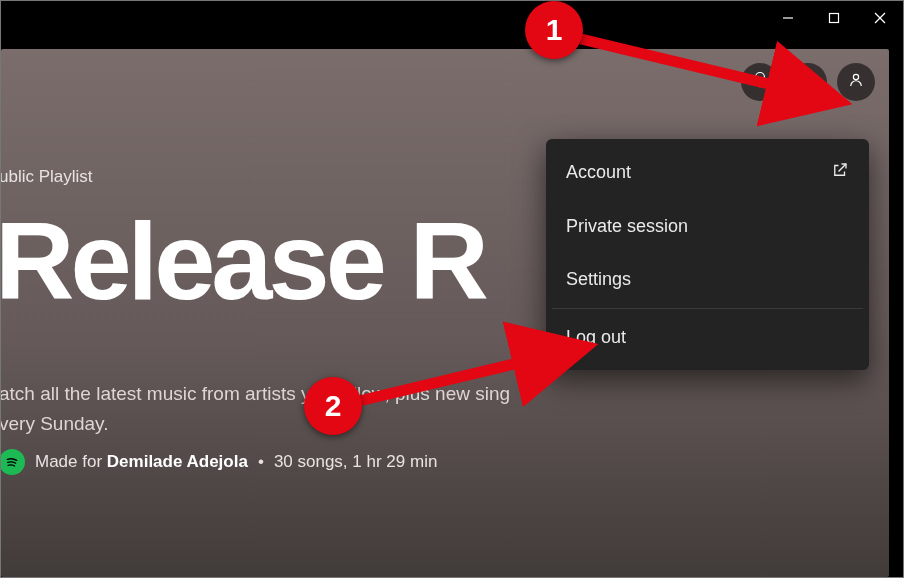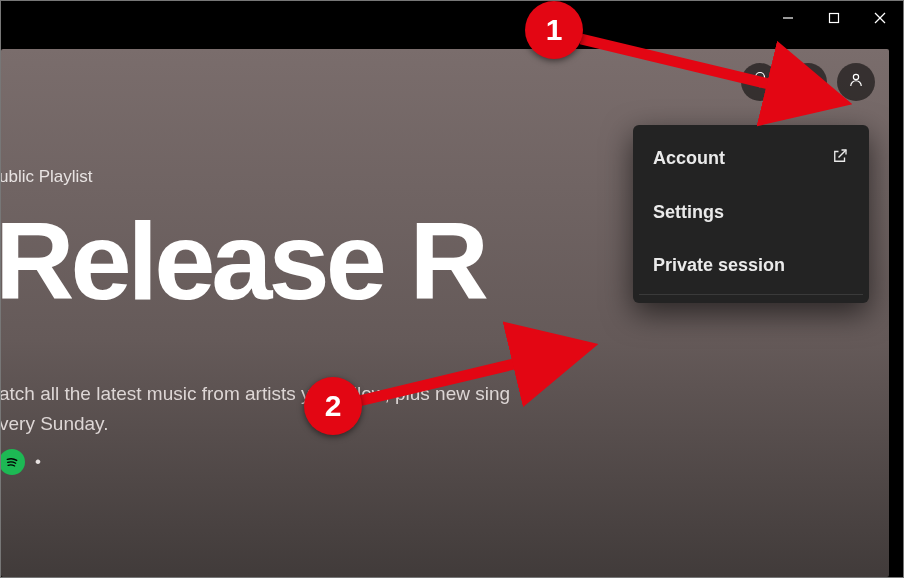--- a/index.html
+++ b/index.html
@@ -12,21 +12,21 @@
   .hdr-icons { position: absolute; top: 14px; right: 14px; display: flex; gap: 10px; }
   .circ-btn { width: 38px; height: 38px; border-radius: 50%; background: rgba(0,0,0,0.55); display: flex; align-items: center; justify-content: center; color: #fff; }
   .circ-btn svg { width: 18px; height: 18px; stroke: #fff; fill: none; stroke-width: 1.6; }
   .sub { position: absolute; left: -2px; top: 118px; font-size: 17px; color: #e8e3e2; font-weight: 400; }
   .title { position: absolute; left: -6px; top: 148px; font-size: 110px; font-weight: 800; letter-spacing: -4px; color: #fff; white-space: nowrap; }
   .desc { position: absolute; left: -2px; top: 330px; font-size: 19px; color: #ddd6d5; line-height: 1.6; max-width: 660px; }
   .meta { position: absolute; left: -2px; top: 400px; display: flex; align-items: center; gap: 10px; font-size: 17px; color: #e8e3e2; }
   .sp-logo { width: 26px; height: 26px; border-radius: 50%; background: #1db954; display: flex; align-items: center; justify-content: center; }
   .sp-logo svg { width: 16px; height: 16px; }
   .meta b { color: #fff; font-weight: 700; }
-  .menu { position: absolute; top: 76px; right: 20px; width: 236px; background: #232323; border-radius: 6px; padding: 6px; box-shadow: 0 10px 30px rgba(0,0,0,0.6); font-weight: bold; }
+  .menu { position: absolute; top: 90px; right: 20px; width: 323px; background: #232323; border-radius: 6px; padding: 6px; box-shadow: 0 10px 30px rgba(0,0,0,0.6); }
   .menu-item { padding: 16px 14px; font-size: 18px; color: #eaeaea; display: flex; align-items: center; justify-content: space-between; border-radius: 4px; }
   .menu-sep { height: 1px; background: #3a3a3a; margin: 2px 0; }
   .ext-icon svg { width: 18px; height: 18px; stroke: #eaeaea; fill: none; stroke-width: 1.8; }
   .annot-badge { position: absolute; width: 58px; height: 58px; border-radius: 50%; background: #e30613; display: flex; align-items: center; justify-content: center; color: #fff; font-size: 30px; font-weight: 700; z-index: 50; box-shadow: 0 2px 6px rgba(0,0,0,0.5); }
   .badge-1 { top: 0px; left: 524px; }
   .badge-2 { top: 376px; left: 303px; }
   svg.arrow { position: absolute; z-index: 40; overflow: visible; }
 </style>
 </head>
 <body>
@@ -92,41 +92,49 @@
     </div>
 
     <div class="meta">
       <span class="sp-logo">
         <svg viewBox="0 0 24 24">
             <path d="M5 8c5-1.6 10-1 14 1.6" stroke="#000" stroke-width="2.2" fill="none" stroke-linecap="round"></path>
             <path d="M5.5 12.5c4.3-1.3 8.5-.8 12 1.3" stroke="#000" stroke-width="2" fill="none" stroke-linecap="round"></path>
             <path d="M6 17c3.6-1 7-.6 10 1" stroke="#000" stroke-width="1.8" fill="none" stroke-linecap="round"></path>
           </svg>
       </span>
+      <span>
+        <span>Made for</span>
+        <b>Demilade Adejola</b>
+      </span>
       <span>•</span>
+      <span>30 songs, 1 hr 29 min</span>
     </div>
 
     <div class="menu">
       <div class="menu-item">
         <span>Account</span>
         <span class="ext-icon">
           <svg viewBox="0 0 24 24">
               <path d="M14 4h6v6"></path>
               <path d="M20 4L10 14"></path>
               <path d="M18 14v5H5V6h5"></path>
             </svg>
         </span>
       </div>
       <div class="menu-item">
+        <span>Private session</span>
+      </div>
+      <div class="menu-item">
         <span>Settings</span>
       </div>
+      <div class="menu-sep"></div>
       <div class="menu-item">
-        <span>Private session</span>
+        <span>Log out</span>
       </div>
-      <div class="menu-sep"></div>
     </div>
 
   </div>
 
   <svg class="arrow" style="top:0;left:0" width="904" height="578">
     <defs>
       <marker id="ah1" markerWidth="8" markerHeight="8" refX="6" refY="4" orient="auto">
         <path d="M0,0 L8,4 L0,8 Z" fill="#e30613"></path>
       </marker>
     </defs>

